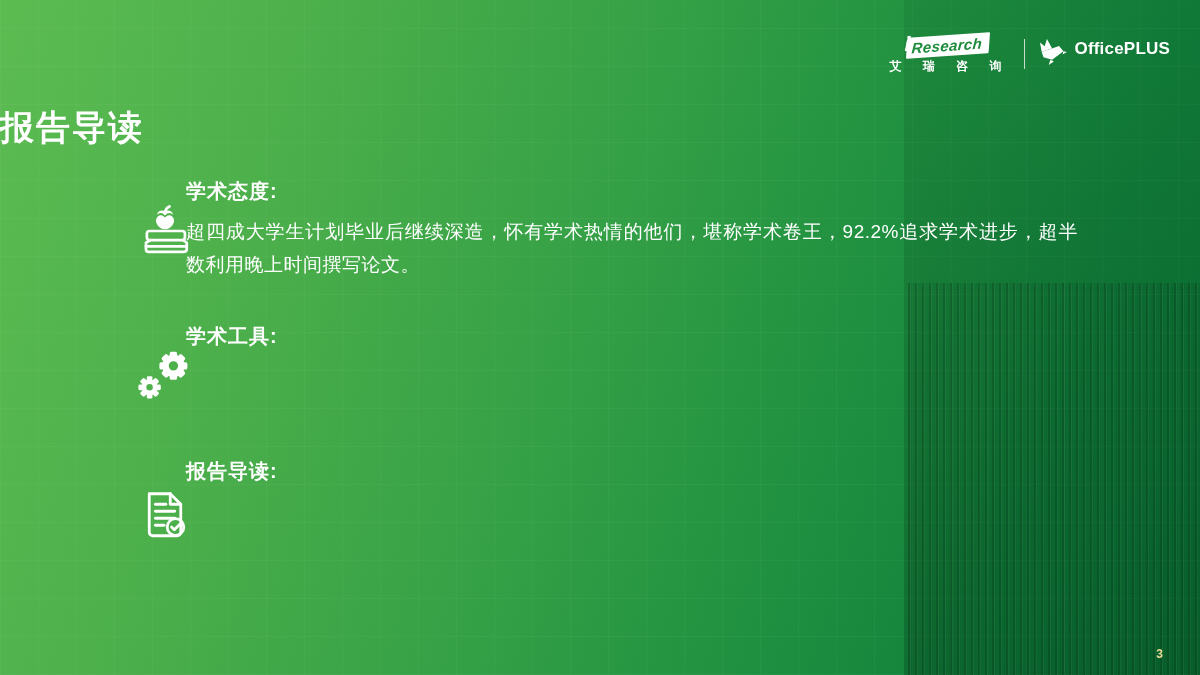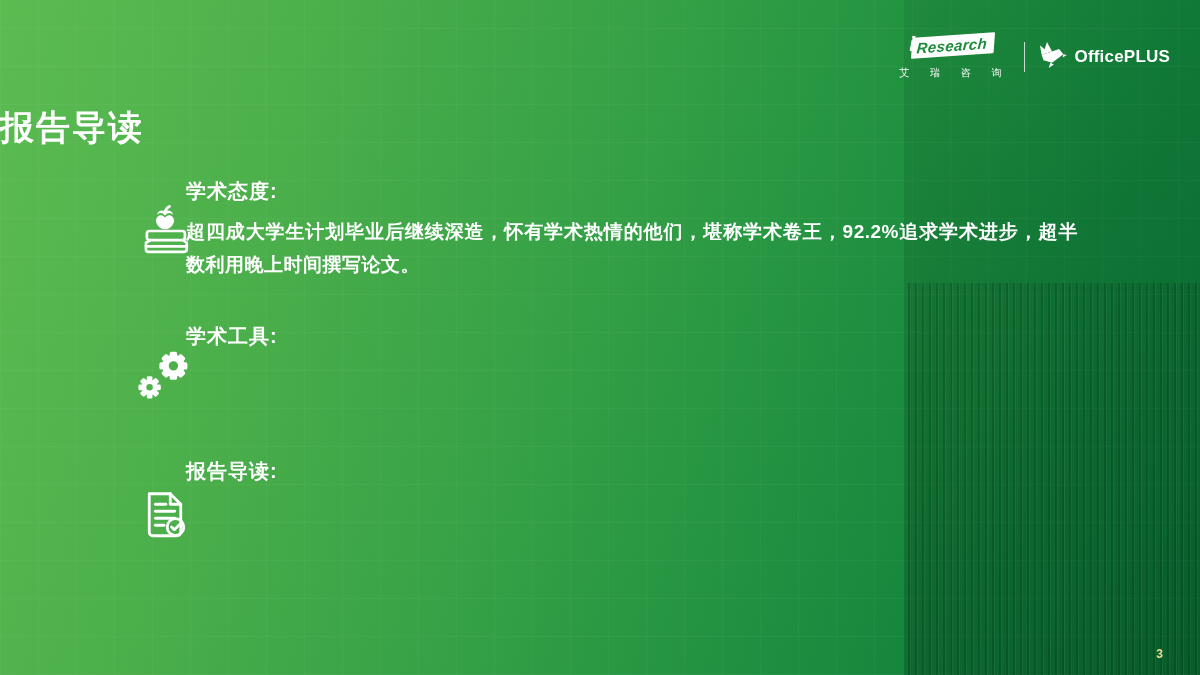--- a/index.html
+++ b/index.html
@@ -34,43 +34,43 @@
   
   .logo-cluster { position:absolute; top:33px; right:30px; display:flex; align-items:center; gap:14px; }
   .iresearch { display:flex; flex-direction:column; align-items:center; }
   .ir-row { display:flex; align-items:flex-end; }
   .ir-i { color:#fff; font-style:italic; font-weight:bold; font-size:20px; margin-right:-3px; z-index:2; text-shadow:0 0 1px #fff; }
   .ir-banner {
     background:#fff; color:#1e8c3c; font-weight:bold; font-size:15px; font-style:italic;
     padding:2px 7px 2px 5px; transform:skewX(-8deg) rotate(-4deg); border-radius:1px;
     letter-spacing:0.3px;
   }
-  .ir-cn { color:#fff; font-size:10px; letter-spacing:9px; margin-top:10px; margin-left:6px; white-space:nowrap; }
+  .ir-cn { color:#fff; font-size:12px; letter-spacing:9px; margin-top:2px; margin-left:6px; white-space:nowrap;font-weight:bold; }
   .logo-divider { width:1px; height:30px; background:rgba(255,255,255,0.75); }
-  .officeplus { display:flex; align-items:center; gap:7px; }
+  .officeplus { display:flex; align-items:flex-start; gap:7px; }
   .op-text { color:#fff; font-size:17px; font-weight:600; letter-spacing:0.2px; }
 
   
   .slide-title {
     position:absolute; top:105px; left:0; width:1104px; text-align:left;
     color:#fff; font-size:34px; font-weight:bold; letter-spacing:2px;
   }
 
   
   .section { position:absolute; left:134px; width:960px; }
   .sec-1 { top:178px; }
   .sec-2 { top:323px; }
   .sec-3 { top:458px; }
   .sec-icon { position:absolute; left:0; top:22px; width:62px; height:62px; display:flex; align-items:center; justify-content:center; }
   .sec-2 .sec-icon { top:24px; }
   .sec-3 .sec-icon { top:24px; }
   .sec-content { margin-left:52px; }
   .sec-heading { color:#fff; font-size:20px; font-weight:bold; letter-spacing:1px; }
   .sec-body {
-    margin-top:10px; width:892px; color:#fff; font-size:19px; font-weight:700;
+    margin-top:10px; width:892px; color:#fff; font-size:19px; font-weight:400;
     line-height:33px; letter-spacing:0.5px; text-align:justify;
   }
 
   .page-number { position:absolute; right:37px; bottom:14px; color:#e8dd96; font-size:12px; font-weight:bold; }
 </style>
 </head>
 <body>
 
 <div class="grid-overlay"></div>
 <div class="right-shade"></div>

